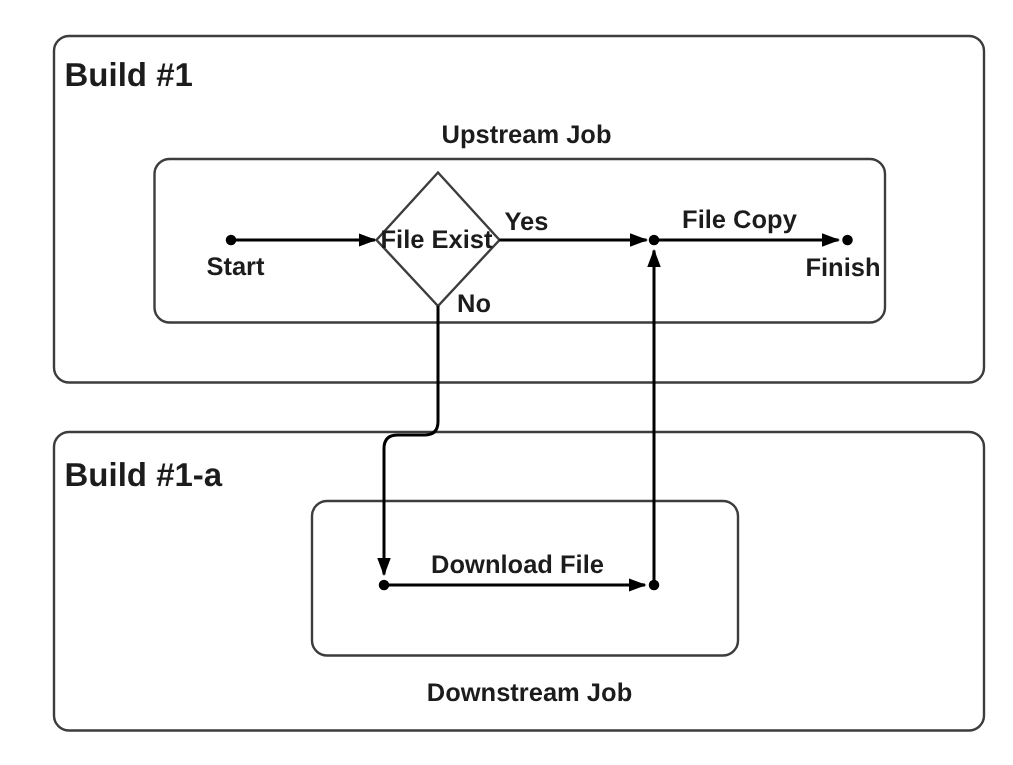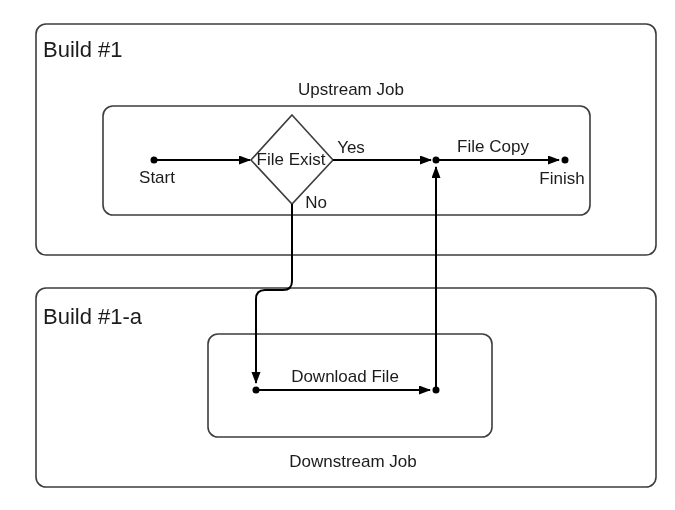--- a/index.html
+++ b/index.html
@@ -7,20 +7,21 @@
     padding: 0;
     background: #ffffff;
   }
   .canvas {
     position: relative;
     width: 675px;
     height: 510px;
     background: #ffffff;
     font-family: "Liberation Sans", sans-serif;
     overflow: hidden;
+    font-weight: bold;
   }
   svg { display: block; }
   .container-box, .group-box, .decision-shape {
     fill: #ffffff;
     stroke: #3d3d3d;
     stroke-width: 1.6;
   }
   .edge {
     fill: none;
     stroke: #000000;

